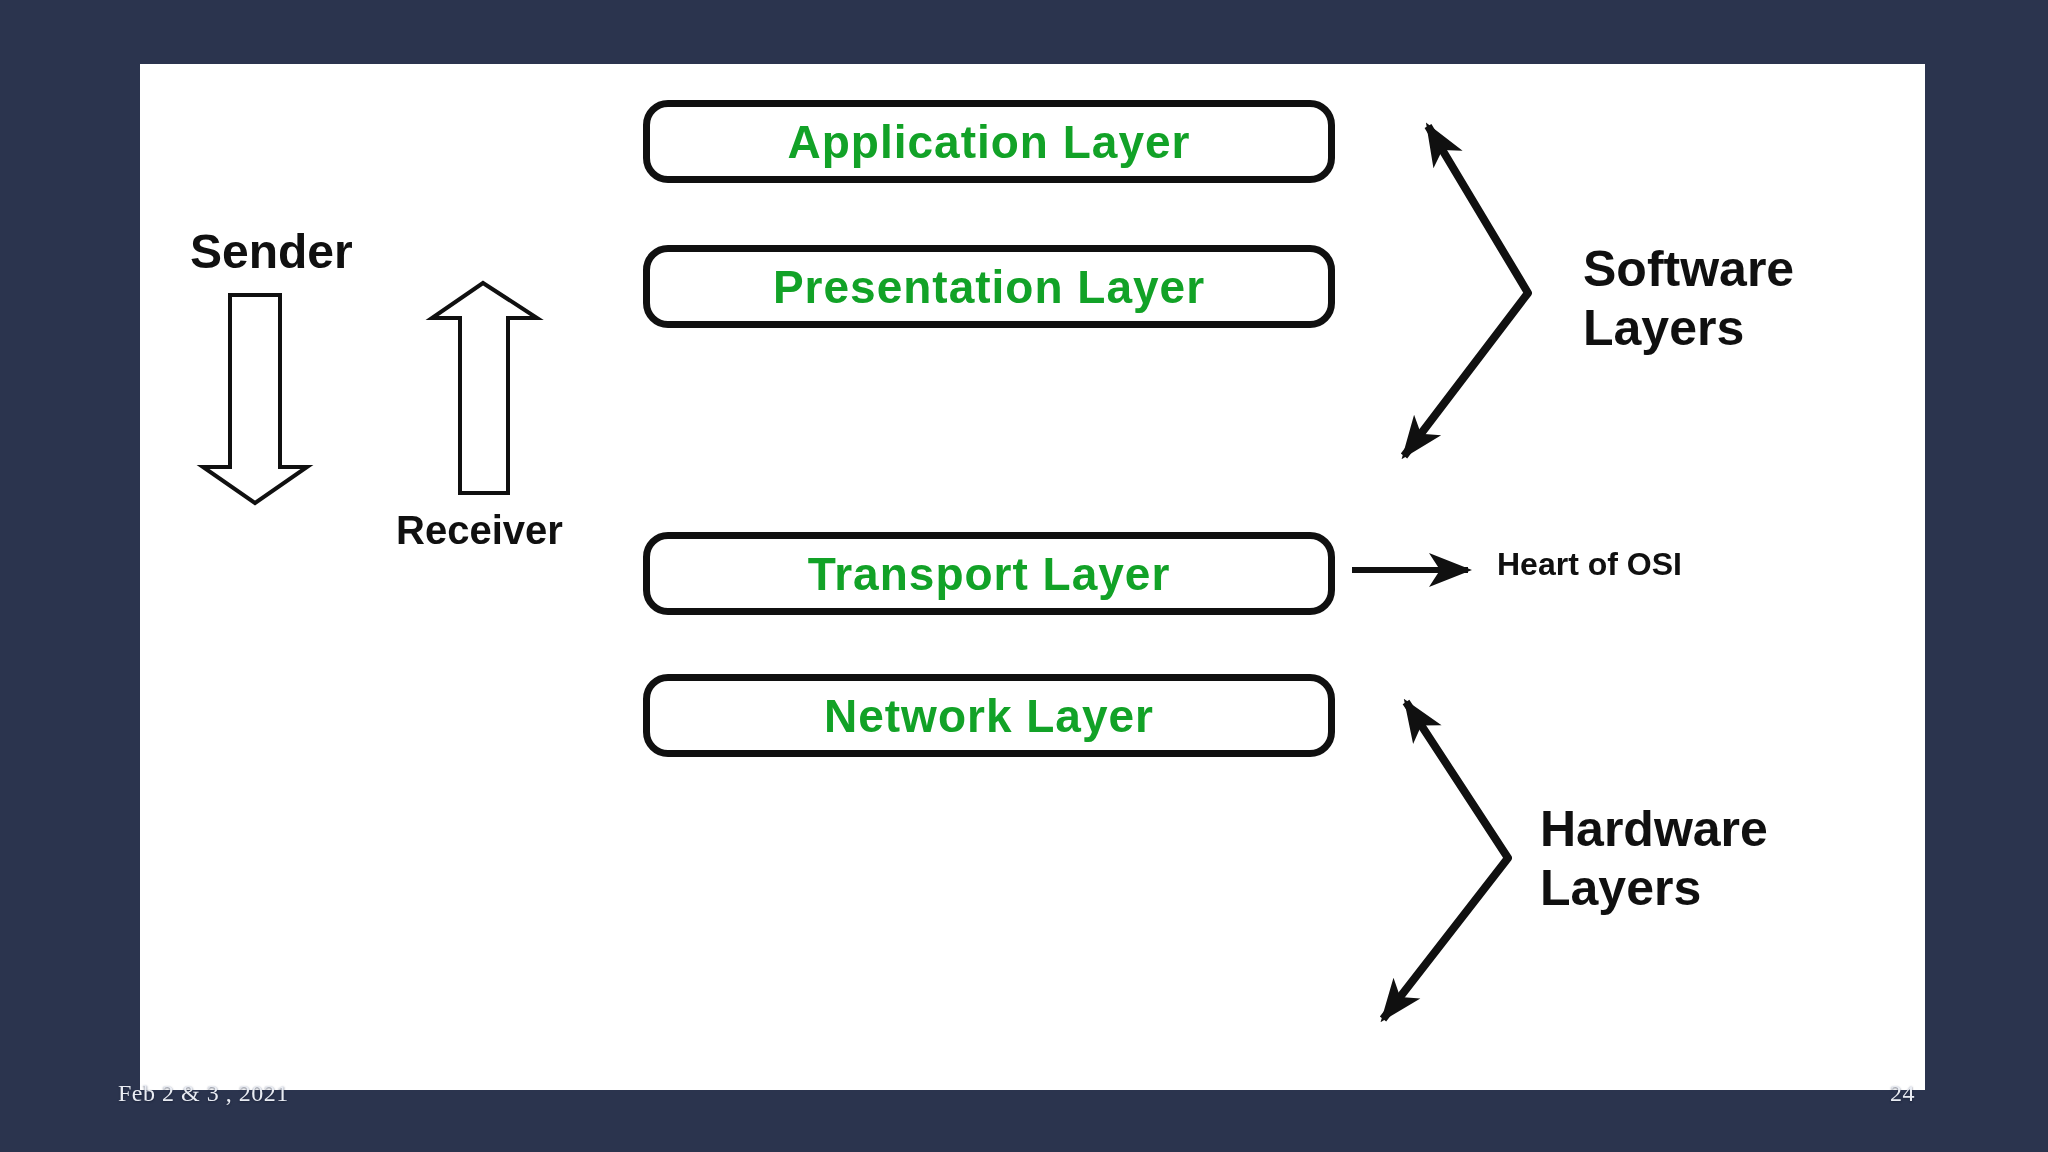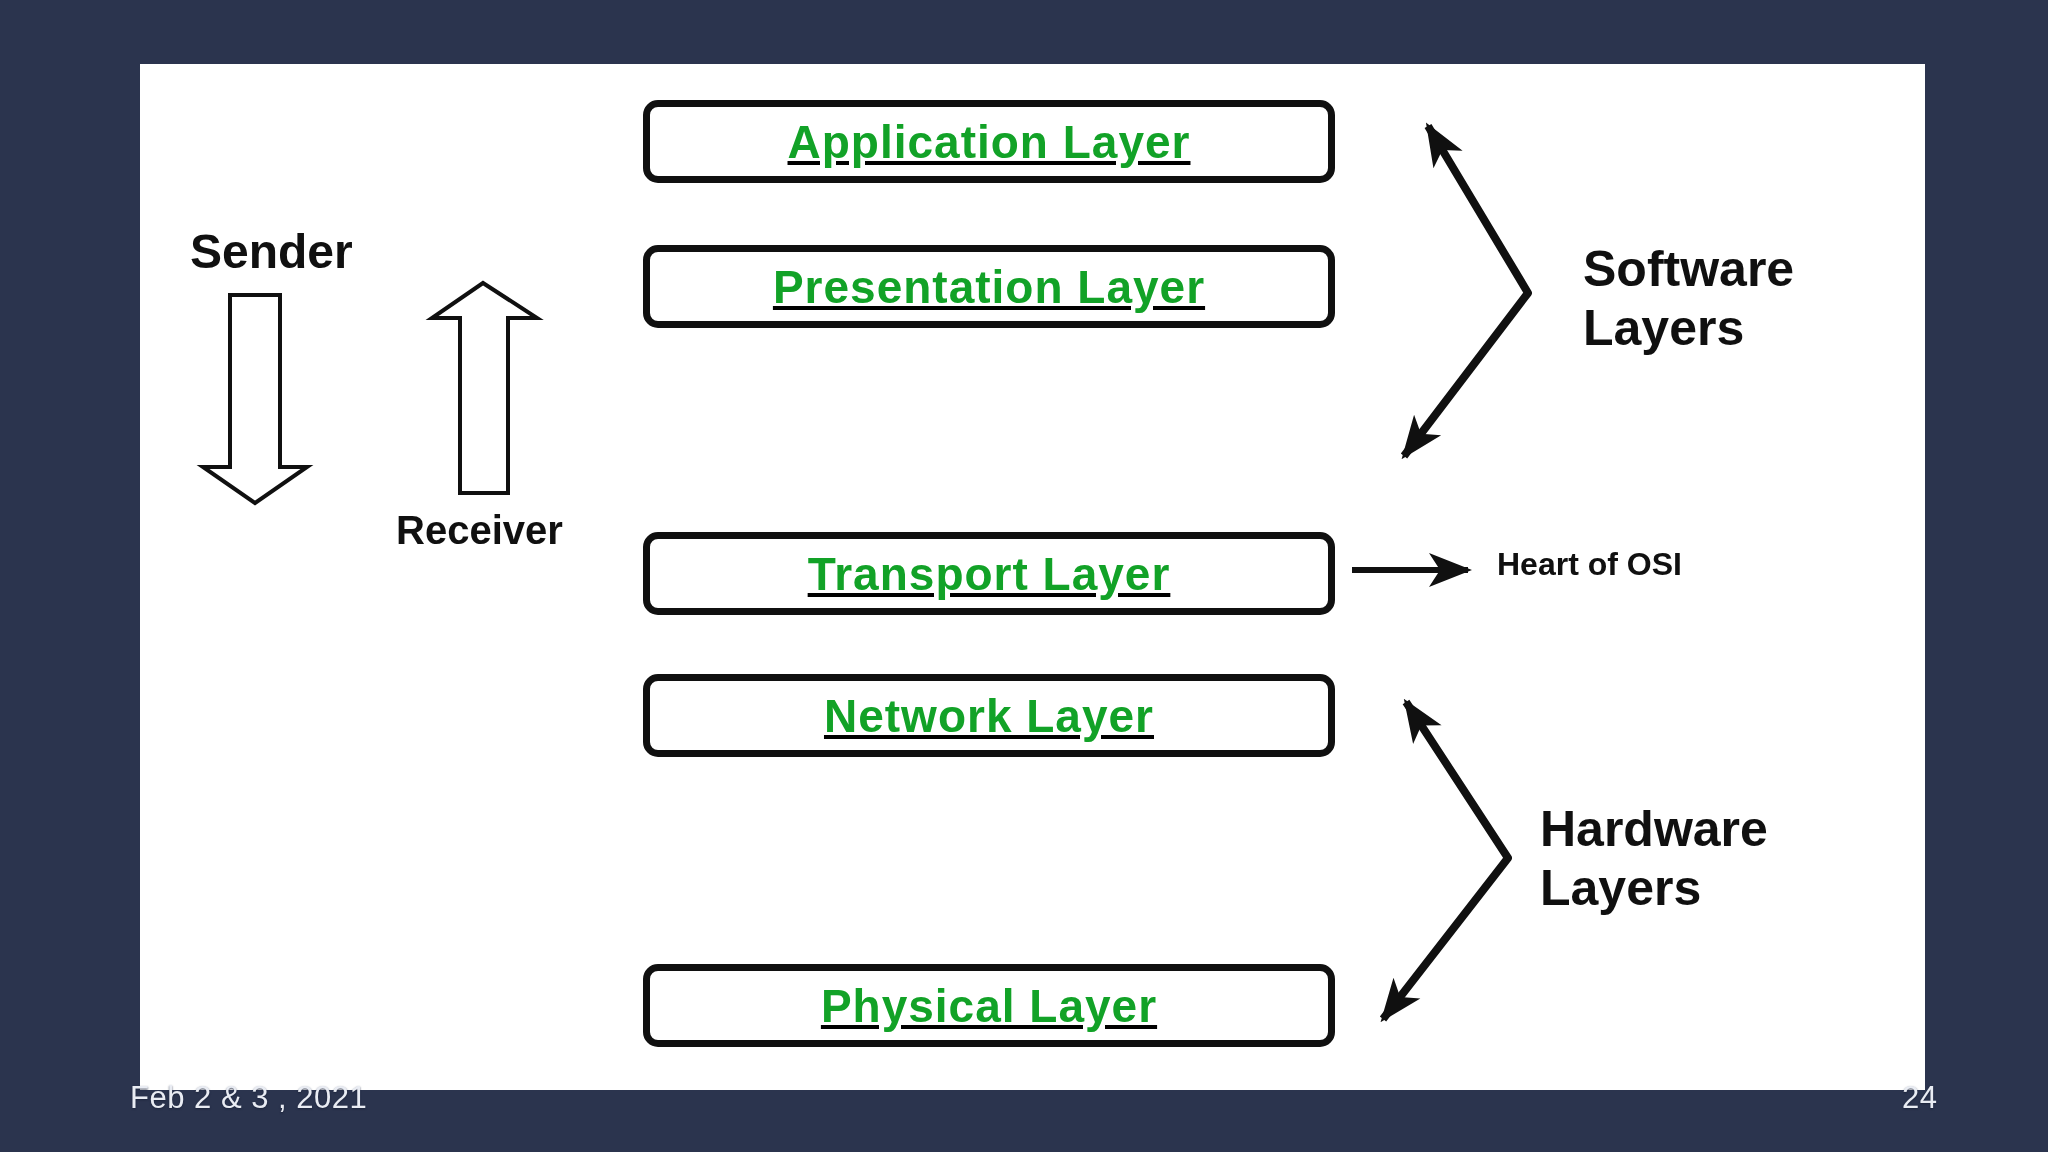--- a/index.html
+++ b/index.html
@@ -24,47 +24,46 @@
   }
   .arrows-svg{
     position:absolute;left:0;top:0;width:2048px;height:1152px;
     color:var(--ink-black);
     pointer-events:none;
   }
   .layer-box{
     position:absolute;
     left:643px;width:692px;height:83px;
     border:7px solid var(--ink-black);
-    border-radius:15px;
+    border-radius:25px;
     background:var(--surface-white);
-    display:flex;align-items:center;justify-content:center;text-decoration:underline;
+    display:flex;align-items:center;justify-content:center;
   }
   .layer-label{
     font-size:46px;font-weight:bold;color:var(--layer-green);
     letter-spacing:1px;white-space:nowrap;
   }
   .diagram-label{
     position:absolute;
     font-weight:bold;color:var(--ink-black);
     white-space:pre-line;
   }
   .lbl-sender{left:190px;top:224px;font-size:48px;}
   .lbl-receiver{left:396px;top:508px;font-size:40px;}
   .lbl-software{left:1583px;top:240px;font-size:50px;line-height:59px;}
   .lbl-heart{left:1497px;top:538px;font-size:32px;margin-top:8px;}
   .lbl-hardware{left:1540px;top:800px;font-size:50px;line-height:59px;}
   .footer-text{
     position:absolute;
-    font-family:Liberation Sans, sans-serif;
-    font-size:31px;
+    font-family:Liberation Serif, serif;
+    font-size:24px;
     color:var(--footer-text);
     letter-spacing:0.5px;
     text-shadow:0 1px 2px rgba(25,32,55,0.8);
     white-space:nowrap;
-    margin-left:12px;
   }
   .footer-date{left:118px;top:1080px;}
   .footer-author{left:700px;top:1080px;width:880px;text-align:center;}
   .footer-page{left:1890px;top:1080px;}
 </style>
 </head>
 <body>
 
 <div class="slide">
 
@@ -96,23 +95,20 @@
   </div>
   <div class="layer-box" style="top:245px">
     <span class="layer-label">Presentation Layer</span>
   </div>
   <div class="layer-box" style="top:674px">
     <span class="layer-label">Network Layer</span>
   </div>
   <div class="layer-box" style="top:532px">
     <span class="layer-label">Transport Layer</span>
   </div>
-  <div class="layer-box" style="top:964px">
-    <span class="layer-label">Physical Layer</span>
-  </div>
 
   <div class="diagram-label lbl-software">Software
 Layers</div>
   <div class="diagram-label lbl-heart">Heart of OSI</div>
   <div class="diagram-label lbl-hardware">Hardware
 Layers</div>
 
   <div class="footer-text footer-date">Feb 2 &amp; 3 , 2021</div>
   <div class="footer-text footer-page">24</div>
 

